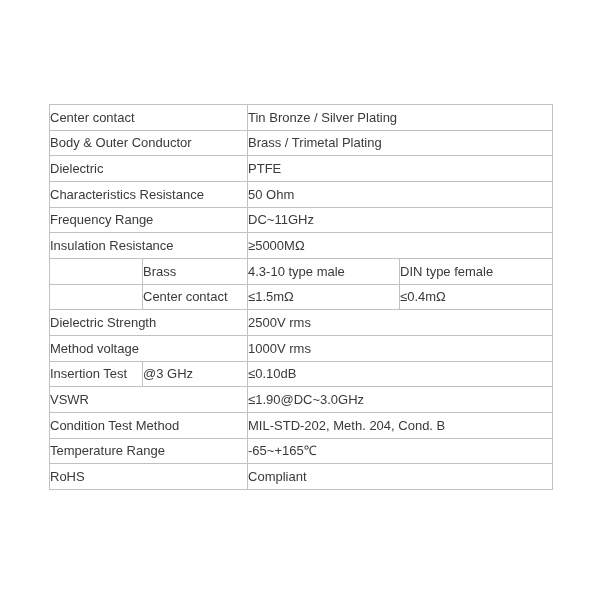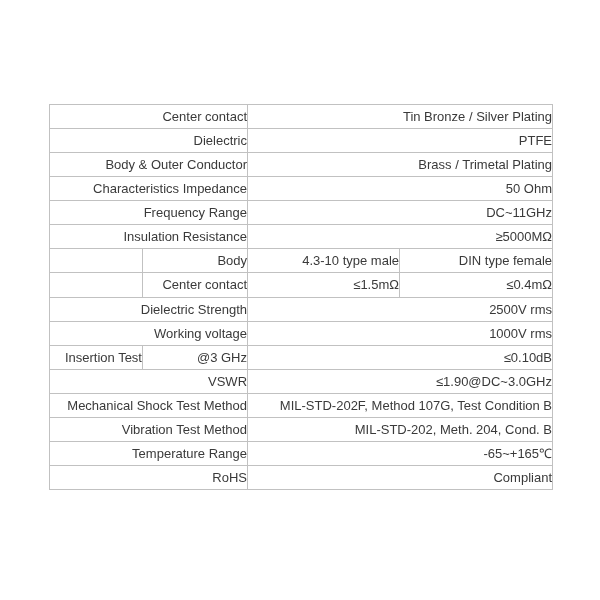--- a/index.html
+++ b/index.html
@@ -20,21 +20,21 @@
     left: 49px;
     top: 104px;
     width: 503px;
     height: 386px;
     border-collapse: collapse;
     table-layout: fixed;
   }
   table.spec-table td {
     border: 1px solid #c1c1c1;
     padding: 0;
-    text-align: right;
+    text-align: left;
     vertical-align: middle;
     font-size: 13px;
     line-height: 1;
     color: #3a3a3a;
     white-space: nowrap;
     overflow: hidden;
   }
 </style>
 </head>
 <body>
@@ -46,74 +46,70 @@
       <col style="width:105px">
       <col style="width:152px">
       <col style="width:153px">
     </colgroup>
     <tbody>
       <tr>
         <td colspan="2">Center contact</td>
         <td colspan="2">Tin Bronze / Silver Plating</td>
       </tr>
       <tr>
+        <td colspan="2">Body &amp; Outer Conductor</td>
+        <td colspan="2">Brass / Trimetal Plating</td>
+      </tr>
+      <tr>
         <td colspan="2">Dielectric</td>
         <td colspan="2">PTFE</td>
       </tr>
       <tr>
-        <td colspan="2">Body &amp; Outer Conductor</td>
-        <td colspan="2">Brass / Trimetal Plating</td>
-      </tr>
-      <tr>
-        <td colspan="2">Characteristics Impedance</td>
+        <td colspan="2">Characteristics Resistance</td>
         <td colspan="2">50 Ohm</td>
       </tr>
       <tr>
         <td colspan="2">Frequency Range</td>
         <td colspan="2">DC~11GHz</td>
       </tr>
       <tr>
         <td colspan="2">Insulation Resistance</td>
         <td colspan="2">≥5000MΩ</td>
       </tr>
       <tr>
         <td></td>
-        <td>Body</td>
+        <td>Brass</td>
         <td>4.3-10 type male</td>
         <td>DIN type female</td>
       </tr>
       <tr>
         <td></td>
         <td>Center contact</td>
         <td>≤1.5mΩ</td>
         <td>≤0.4mΩ</td>
       </tr>
       <tr>
         <td colspan="2">Dielectric Strength</td>
         <td colspan="2">2500V rms</td>
       </tr>
       <tr>
-        <td colspan="2">Working voltage</td>
+        <td colspan="2">Method voltage</td>
         <td colspan="2">1000V rms</td>
       </tr>
       <tr>
         <td>Insertion Test</td>
         <td>@3 GHz</td>
         <td colspan="2">≤0.10dB</td>
       </tr>
       <tr>
         <td colspan="2">VSWR</td>
         <td colspan="2">≤1.90@DC~3.0GHz</td>
       </tr>
       <tr>
-        <td colspan="2">Mechanical Shock Test Method</td>
-        <td colspan="2">MIL-STD-202F, Method 107G, Test Condition B</td>
-      </tr>
-      <tr>
-        <td colspan="2">Vibration Test Method</td>
+        <td colspan="2">Condition Test Method</td>
         <td colspan="2">MIL-STD-202, Meth. 204, Cond. B</td>
       </tr>
       <tr>
         <td colspan="2">Temperature Range</td>
         <td colspan="2">-65~+165℃</td>
       </tr>
       <tr>
         <td colspan="2">RoHS</td>
         <td colspan="2">Compliant</td>
       </tr>

